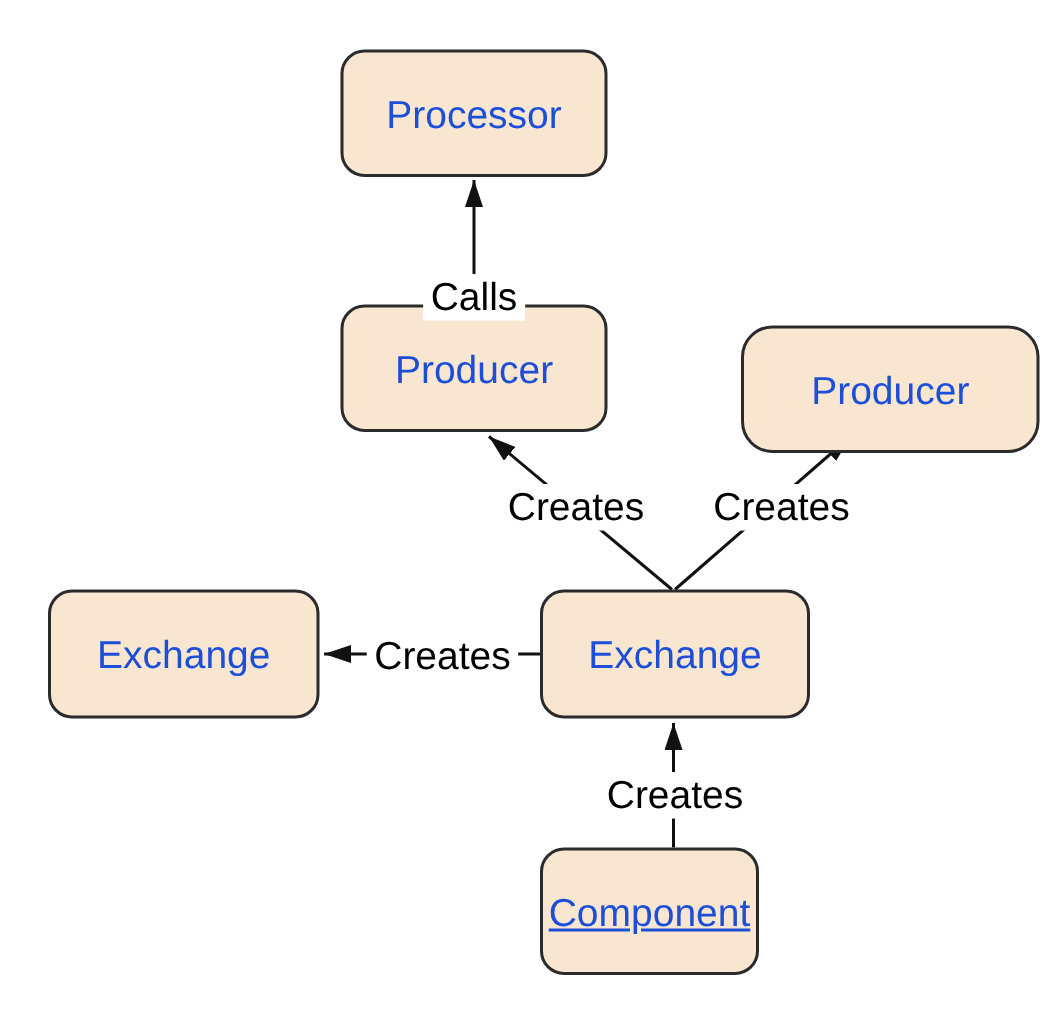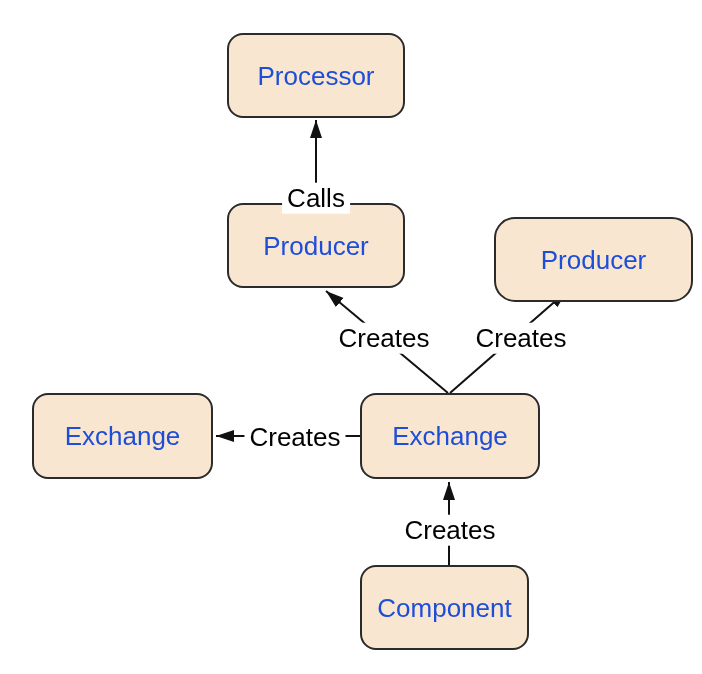--- a/index.html
+++ b/index.html
@@ -34,21 +34,21 @@
     color: #1d4ed8;
     font-size: 26px;
     line-height: 1;
     white-space: nowrap;
   }
   .node-processor { left: 227px; top: 33px;  width: 178px; height: 85px; }
   .node-consumer  { left: 227px; top: 203px; width: 178px; height: 85px; }
   .node-producer  { left: 494px; top: 217px; width: 199px; height: 85px; border-radius: 21px; }
   .node-exchange  { left: 32px;  top: 393px; width: 181px; height: 86px; }
   .node-endpoint  { left: 360px; top: 393px; width: 180px; height: 86px; }
-  .node-component { left: 360px; top: 565px; width: 169px; height: 85px; }
+  .node-component { left: 360px; top: 565px; width: 146px; height: 85px; text-decoration: underline; }
   .edge-label {
     position: absolute;
     transform: translate(-50%, -50%);
     background: #ffffff;
     color: #000000;
     font-size: 26px;
     line-height: 1.1;
     padding: 1px 5px;
     white-space: nowrap;
   }

